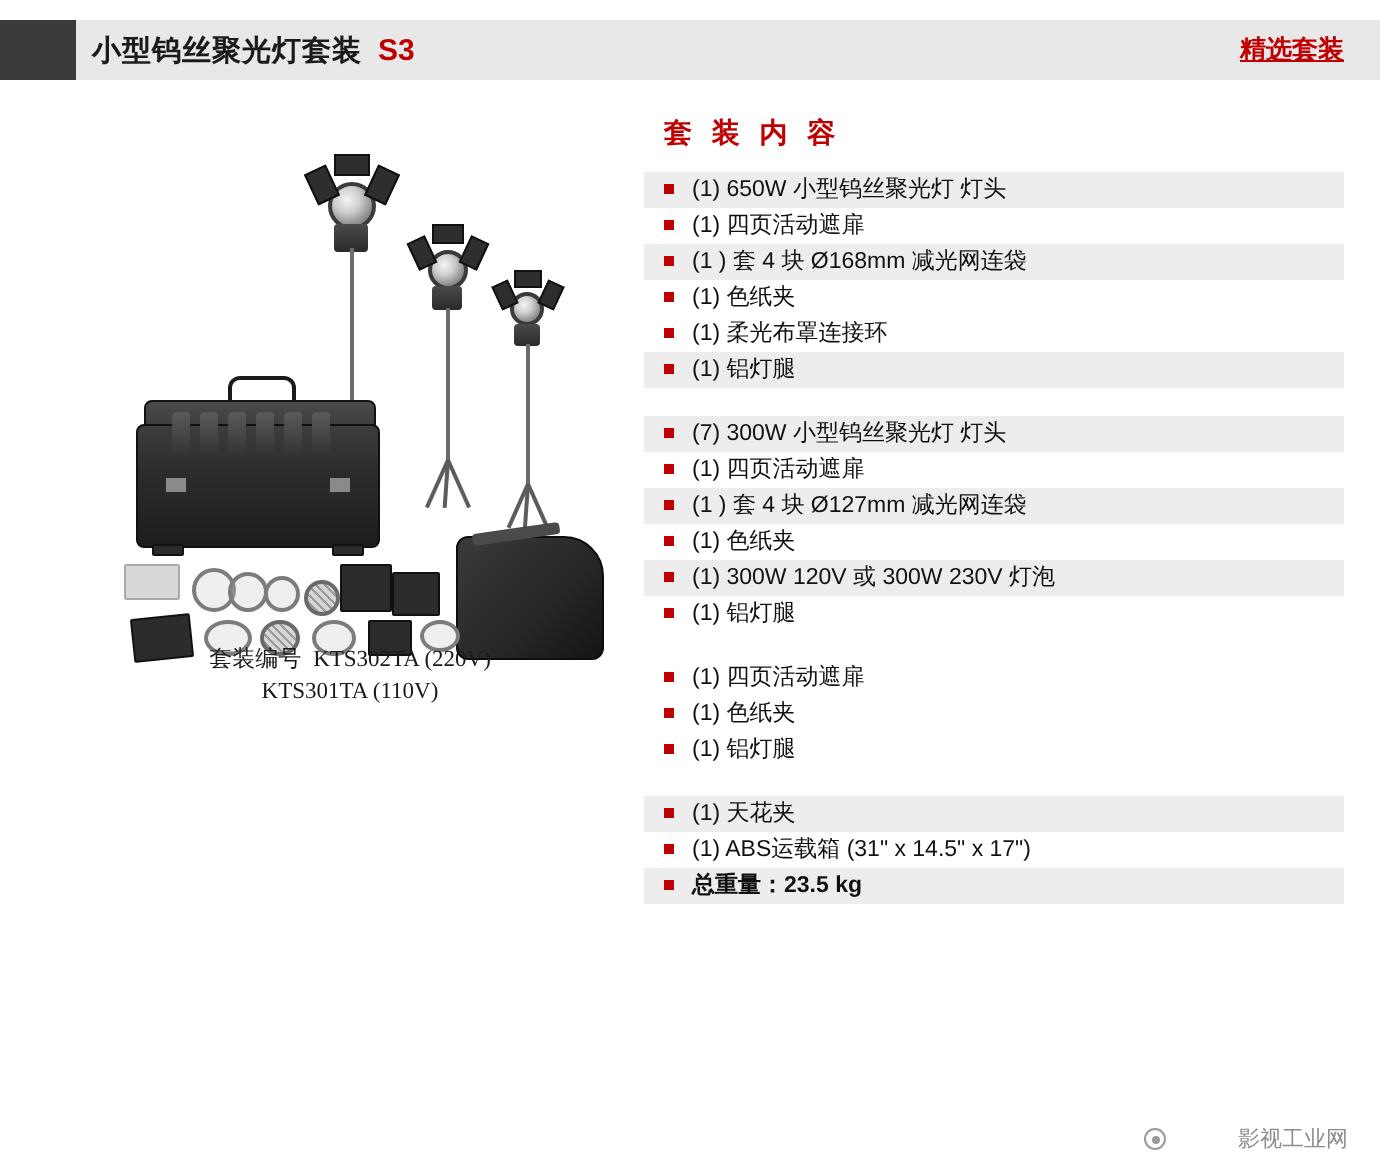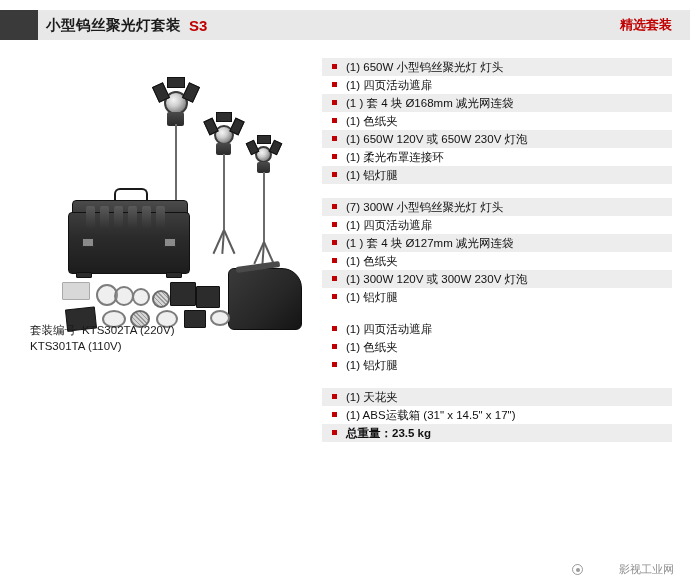--- a/index.html
+++ b/index.html
@@ -48,20 +48,21 @@
     margin-left: 8px;
     font-family: "Liberation Sans", sans-serif;
   }
   .header-right {
     margin-left: auto;
     margin-right: 18px;
     font-size: 13px;
     font-weight: bold;
     color: #c00000;
     white-space: nowrap;
+    text-decoration: underline;
   }
 
   
   .left-panel {
     position: absolute;
     left: 30px;
     top: 60px;
     width: 290px;
     height: 290px;
   }
@@ -179,24 +180,25 @@
     position: absolute;
     background: #4a4a4a;
     border-radius: 2px;
   }
 
   .caption {
     position: absolute;
     left: 0;
     top: 262px;
     width: 290px;
-    text-align: left;
+    text-align: center;
     font-size: 11.5px;
     color: #1a1a1a;
     line-height: 16px;
+    font-family: Liberation Serif, serif;
   }
   .caption .cap-line { white-space: nowrap; }
   .caption .cap-label { margin-right: 6px; }
 
   
   .right-panel {
     position: absolute;
     left: 322px;
     top: 58px;
     width: 350px;
@@ -354,41 +356,38 @@
     <div class="cap-line">
       <span class="cap-label">套装编号</span><span>KTS302TA (220V)</span>
     </div>
     <div class="cap-line">
       <span>KTS301TA (110V)</span>
     </div>
   </div>
 </div>
 
 <div class="right-panel">
+  <div class="section-title">套 装 内 容</div>
 
   <div class="group">
     <div class="row alt">
         <span class="bullet"></span>
         <span class="row-text">(1) 650W 小型钨丝聚光灯  灯头</span>
       </div>
     <div class="row">
         <span class="bullet"></span>
         <span class="row-text">(1) 四页活动遮扉</span>
       </div>
     <div class="row alt">
         <span class="bullet"></span>
         <span class="row-text">(1 ) 套 4 块 Ø168mm 减光网连袋</span>
       </div>
     <div class="row">
         <span class="bullet"></span>
         <span class="row-text">(1) 色纸夹</span>
-      </div>
-    <div class="row alt">
-        <span class="bullet"></span>
-        <span class="row-text">(1) 650W 120V 或 650W 230V 灯泡</span>
       </div>
     <div class="row">
         <span class="bullet"></span>
         <span class="row-text">(1) 柔光布罩连接环</span>
       </div>
     <div class="row alt">
         <span class="bullet"></span>
         <span class="row-text">(1) 铝灯腿</span>
       </div>
   </div>

